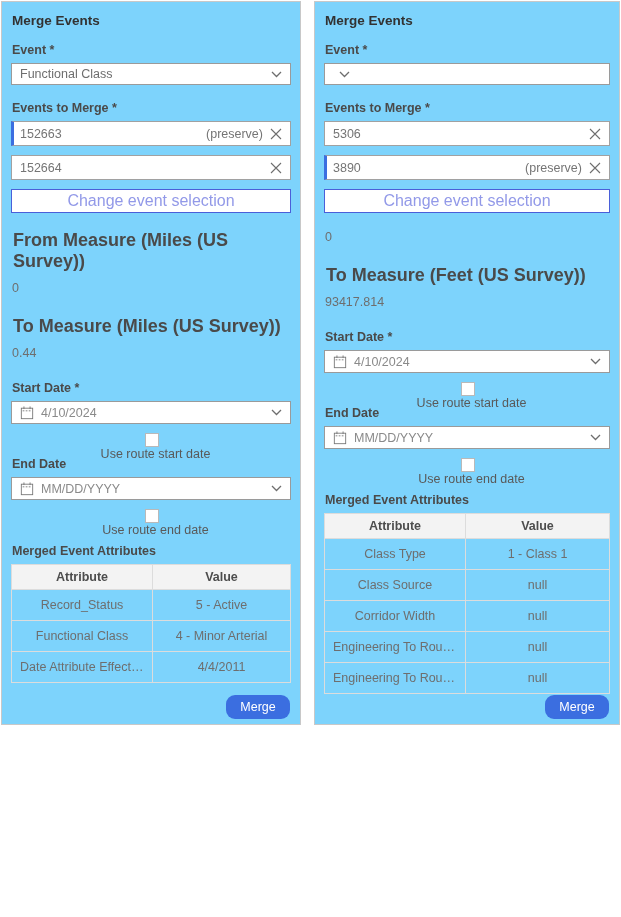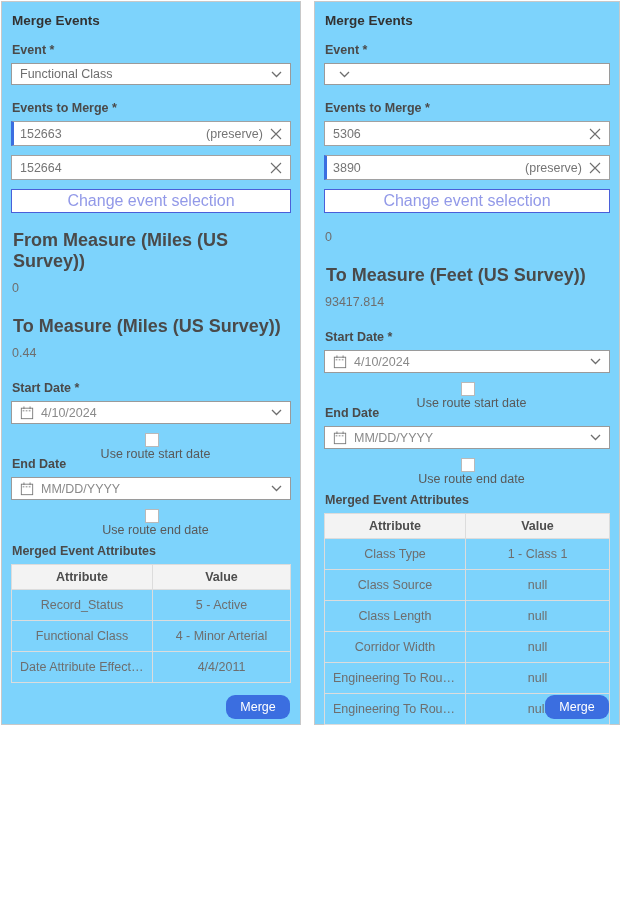--- a/index.html
+++ b/index.html
@@ -279,24 +279,20 @@
       </tr>
       <tr>
         <td>Class Type</td>
         <td>1 - Class 1</td>
       </tr>
       <tr>
         <td>Class Source</td>
         <td>null</td>
       </tr>
       <tr>
-        <td>Class Length</td>
-        <td>null</td>
-      </tr>
-      <tr>
         <td>Corridor Width</td>
         <td>null</td>
       </tr>
       <tr>
         <td>Engineering To Route ...</td>
         <td>null</td>
       </tr>
       <tr>
         <td>Engineering To RouteID</td>
         <td>null</td>

